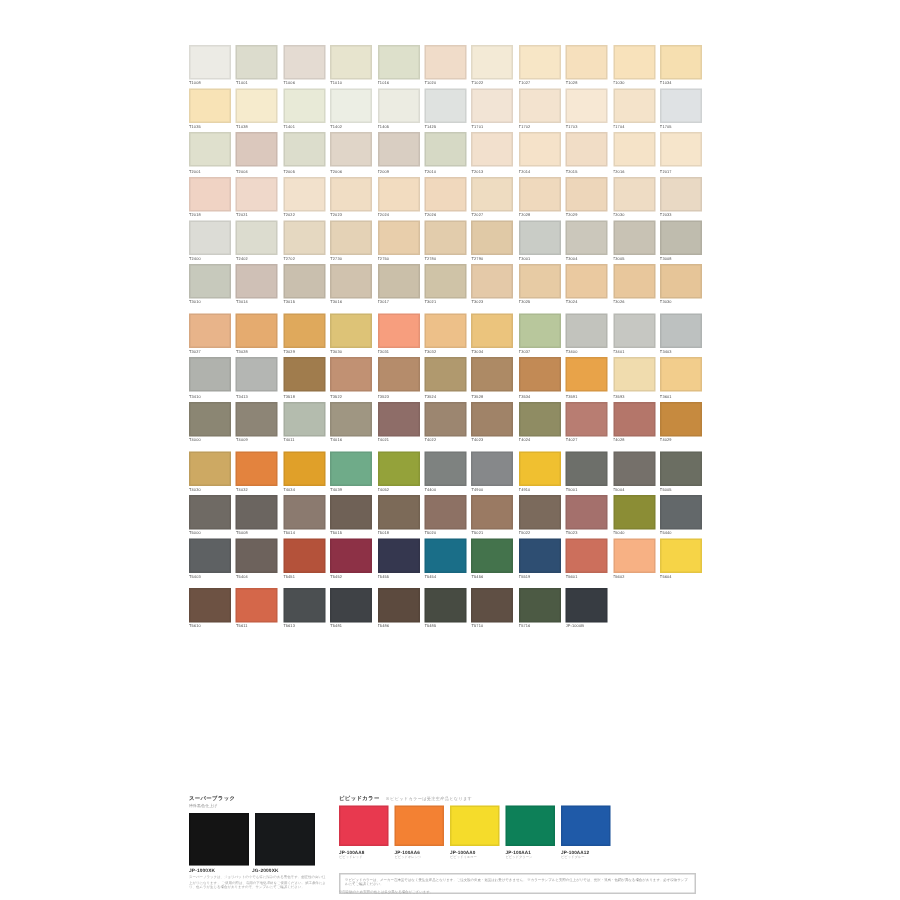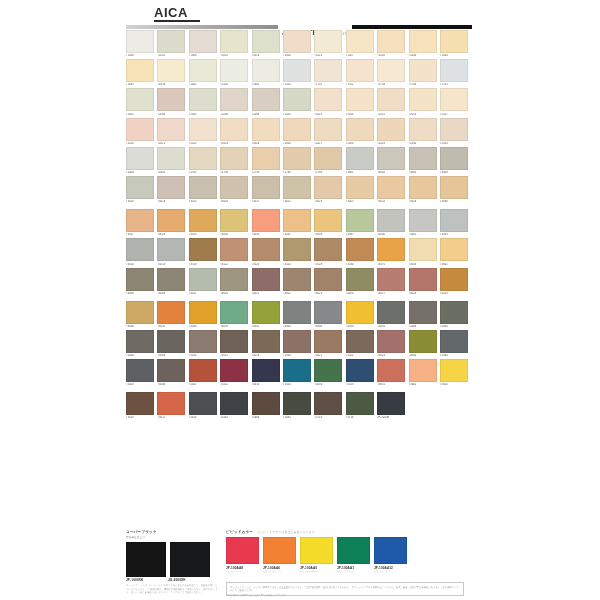--- a/index.html
+++ b/index.html
@@ -82,31 +82,20 @@
   }
   .notebox p{margin:0;font-size:2.3px;color:#8f8f8f;line-height:3.3px;}
   .noteafter{position:absolute;left:100px;top:64px;width:238px;
     font-size:2.3px;color:#9d9d9d;line-height:3.3px;}
 </style>
 </head>
 <body>
 
 <div id="page">
 
-  <div class="header">
-    <div class="logo">AICA</div>
-    <div class="logo-underline"></div>
-    <div class="titlebar">
-      <div class="bar-left"></div>
-      <div class="bar-right"></div>
-      <div class="title-wrap">
-        <span class="t-main">JOLYPATE</span><span class="t-sub">color sample</span>
-      </div>
-    </div>
-  </div>
 
   <div class="grid" id="grid">
       <div class="rowgroup">
         <div class="row">
           <div class="cell">
             <div class="sw" style="background: rgb(236, 235, 229);"></div>
             <div class="code">T1008</div>
           </div>
           <div class="cell">
             <div class="sw" style="background: rgb(220, 220, 205);"></div>

